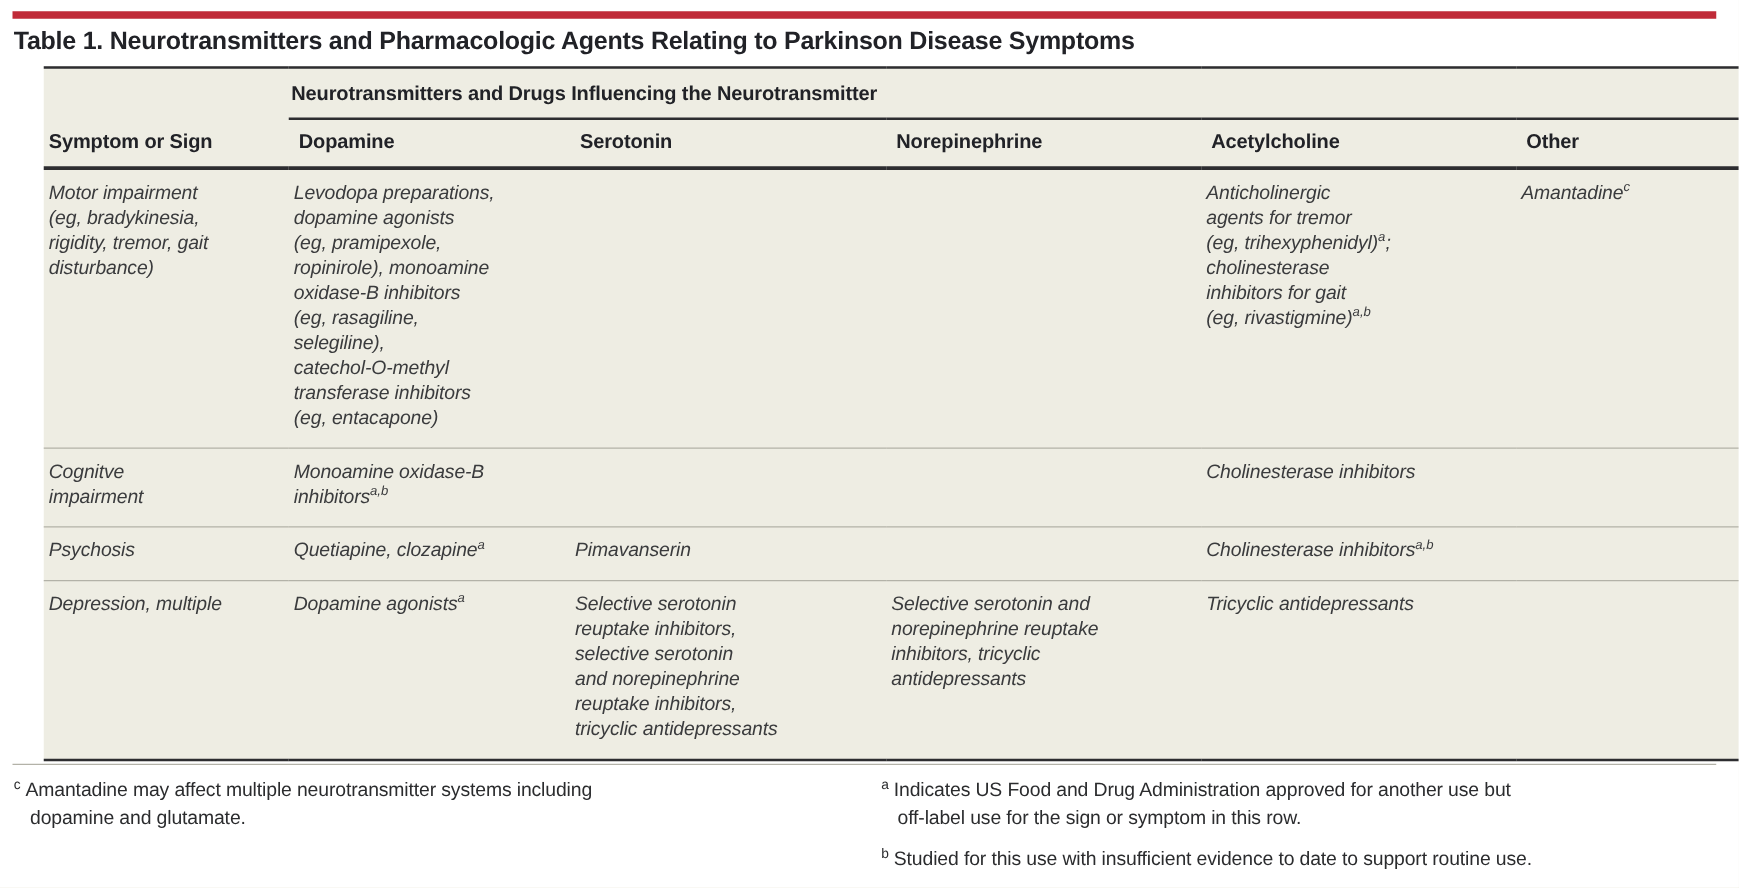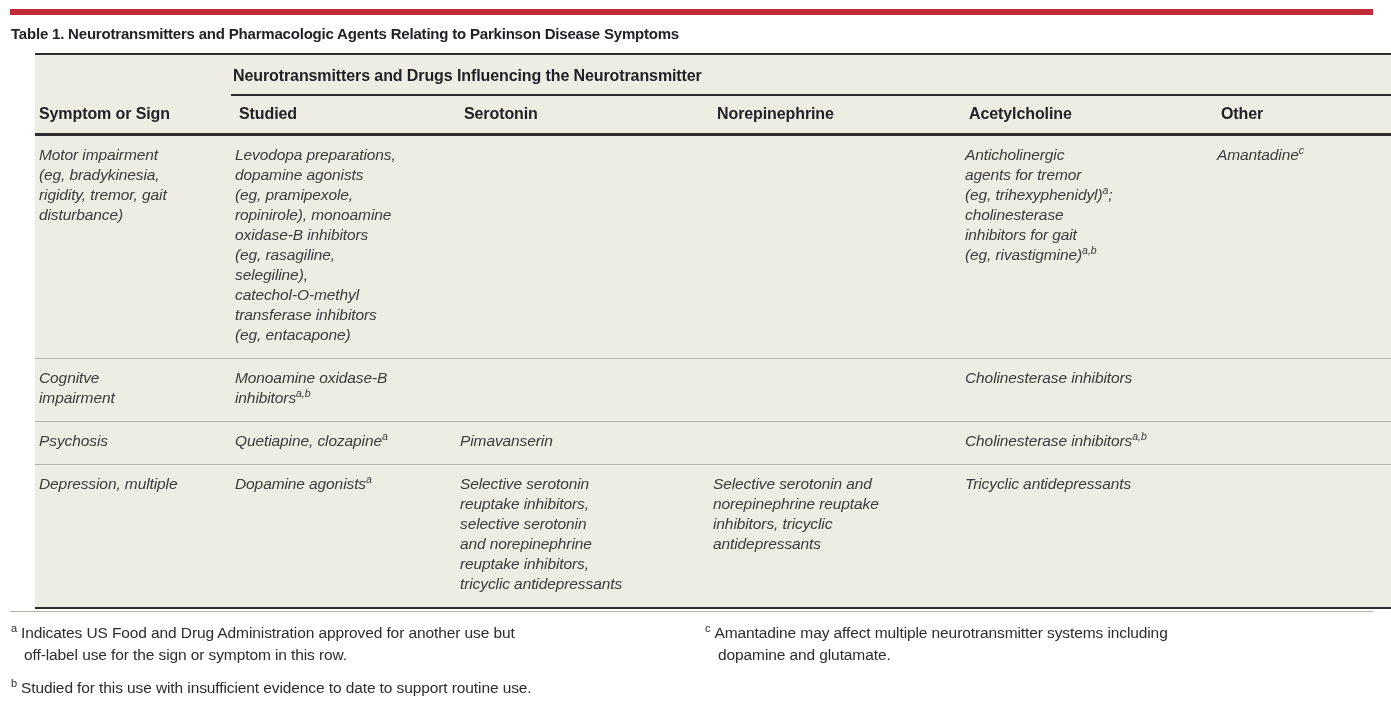--- a/index.html
+++ b/index.html
@@ -15,21 +15,21 @@
   html,body{margin:0;padding:0;}
   body{
     width:1391px;height:710px;background:#ffffff;
     font-family:"Liberation Sans","DejaVu Sans",sans-serif;
     -webkit-font-smoothing:antialiased;
   }
   .page{position:relative;width:1391px;height:710px;background:#fff;overflow:hidden;}
   .content{margin-left:10px;width:1363px;}
   .accent-bar{margin-top:9px;height:6px;background:var(--accent-bar,#c02b38);}
   .table-title{
-    margin:8px 0 9px 1px;font-size:15px;line-height:21px;font-weight:bold;
+    margin:8px 0 9px 1px;font-size:20px;line-height:21px;font-weight:bold;
     color:var(--title-text,#212227);letter-spacing:-0.2px;
   }
   table.jama-table{
     width:1363px;border-collapse:collapse;table-layout:fixed;
     background:var(--table-bg,#eeede3);
     border-top:2px solid var(--rule-dark,#2d2d30);
     border-bottom:2px solid var(--rule-dark,#2d2d30);
     margin-left:25px;
   }
   .table-end-rule{height:1px;background:var(--rule-light,#b3b2a8);margin-top:2px;}
@@ -84,21 +84,21 @@
           <col style="width:252px">
           <col style="width:185px">
       </colgroup>
       <thead>
         <tr class="span-row">
           <th class="empty-th"></th>
           <th class="span-th" colspan="5">Neurotransmitters and Drugs Influencing the Neurotransmitter</th>
         </tr>
         <tr class="cols-row" id="header-row">
             <th>Symptom or Sign</th>
-            <th>Studied</th>
+            <th>Dopamine</th>
             <th>Serotonin</th>
             <th>Norepinephrine</th>
             <th>Acetylcholine</th>
             <th>Other</th>
           </tr>
       </thead>
       <tbody id="table-body">
           <tr>
             <td>Motor impairment<br>(eg, bradykinesia,<br>rigidity, tremor, gait<br>disturbance)</td>
             <td>Levodopa preparations,<br>dopamine agonists<br>(eg, pramipexole,<br>ropinirole), monoamine<br>oxidase-B inhibitors<br>(eg, rasagiline,<br>selegiline),<br>catechol-O-methyl<br>transferase inhibitors<br>(eg, entacapone)</td>
@@ -131,29 +131,29 @@
             <td>Tricyclic antidepressants</td>
             <td></td>
           </tr>
         </tbody>
     </table>
     <div class="table-end-rule"></div>
 
     <div class="footnotes">
       <div class="fn-col">
         <div class="footnote">
+          <sup>c</sup><span class="fn-text">Amantadine may affect multiple neurotransmitter systems including
+dopamine and glutamate.</span>
+        </div>
+      </div>
+      <div class="fn-col">
+        <div class="footnote">
           <sup>a</sup><span class="fn-text">Indicates US Food and Drug Administration approved for another use but
 off-label use for the sign or symptom in this row.</span>
         </div>
         <div class="footnote">
           <sup>b</sup><span class="fn-text">Studied for this use with insufficient evidence to date to support routine use.</span>
-        </div>
-      </div>
-      <div class="fn-col">
-        <div class="footnote">
-          <sup>c</sup><span class="fn-text">Amantadine may affect multiple neurotransmitter systems including
-dopamine and glutamate.</span>
         </div>
       </div>
     </div>
 
   </div>
 </div>
 
 </body></html>

